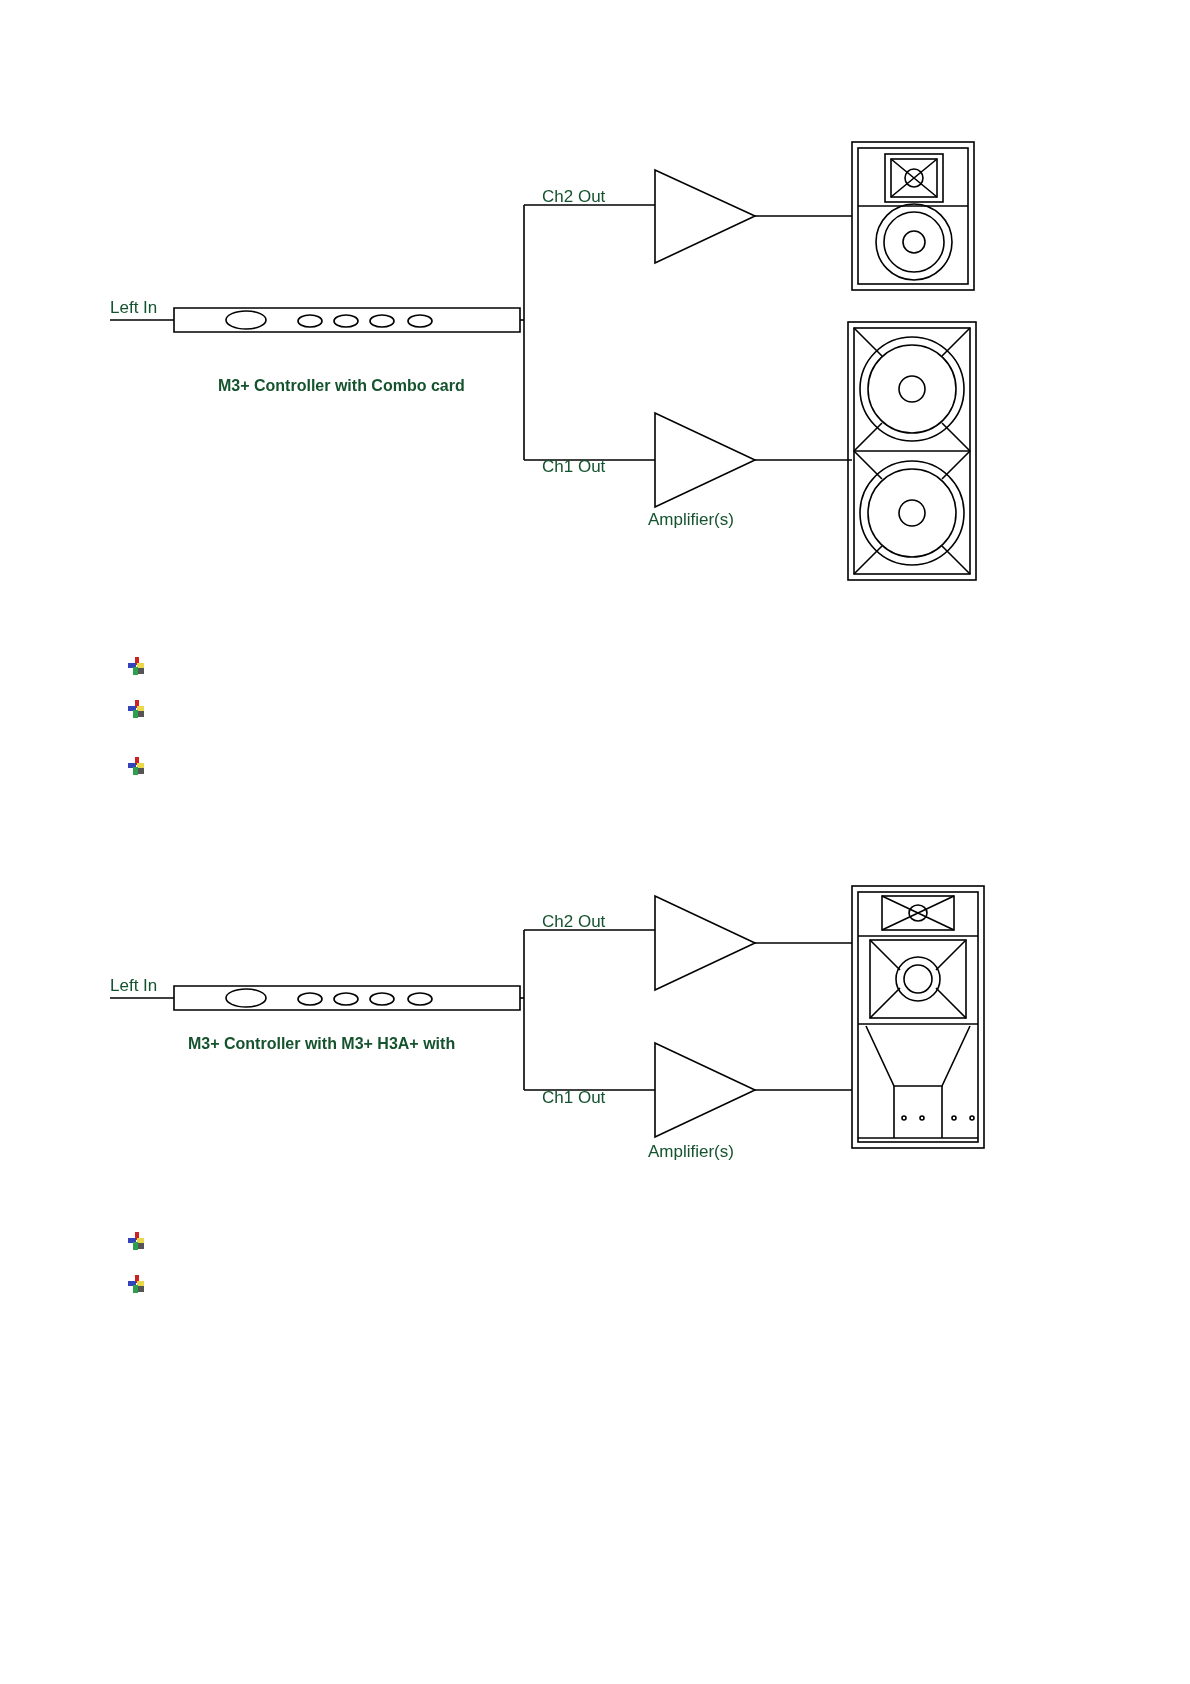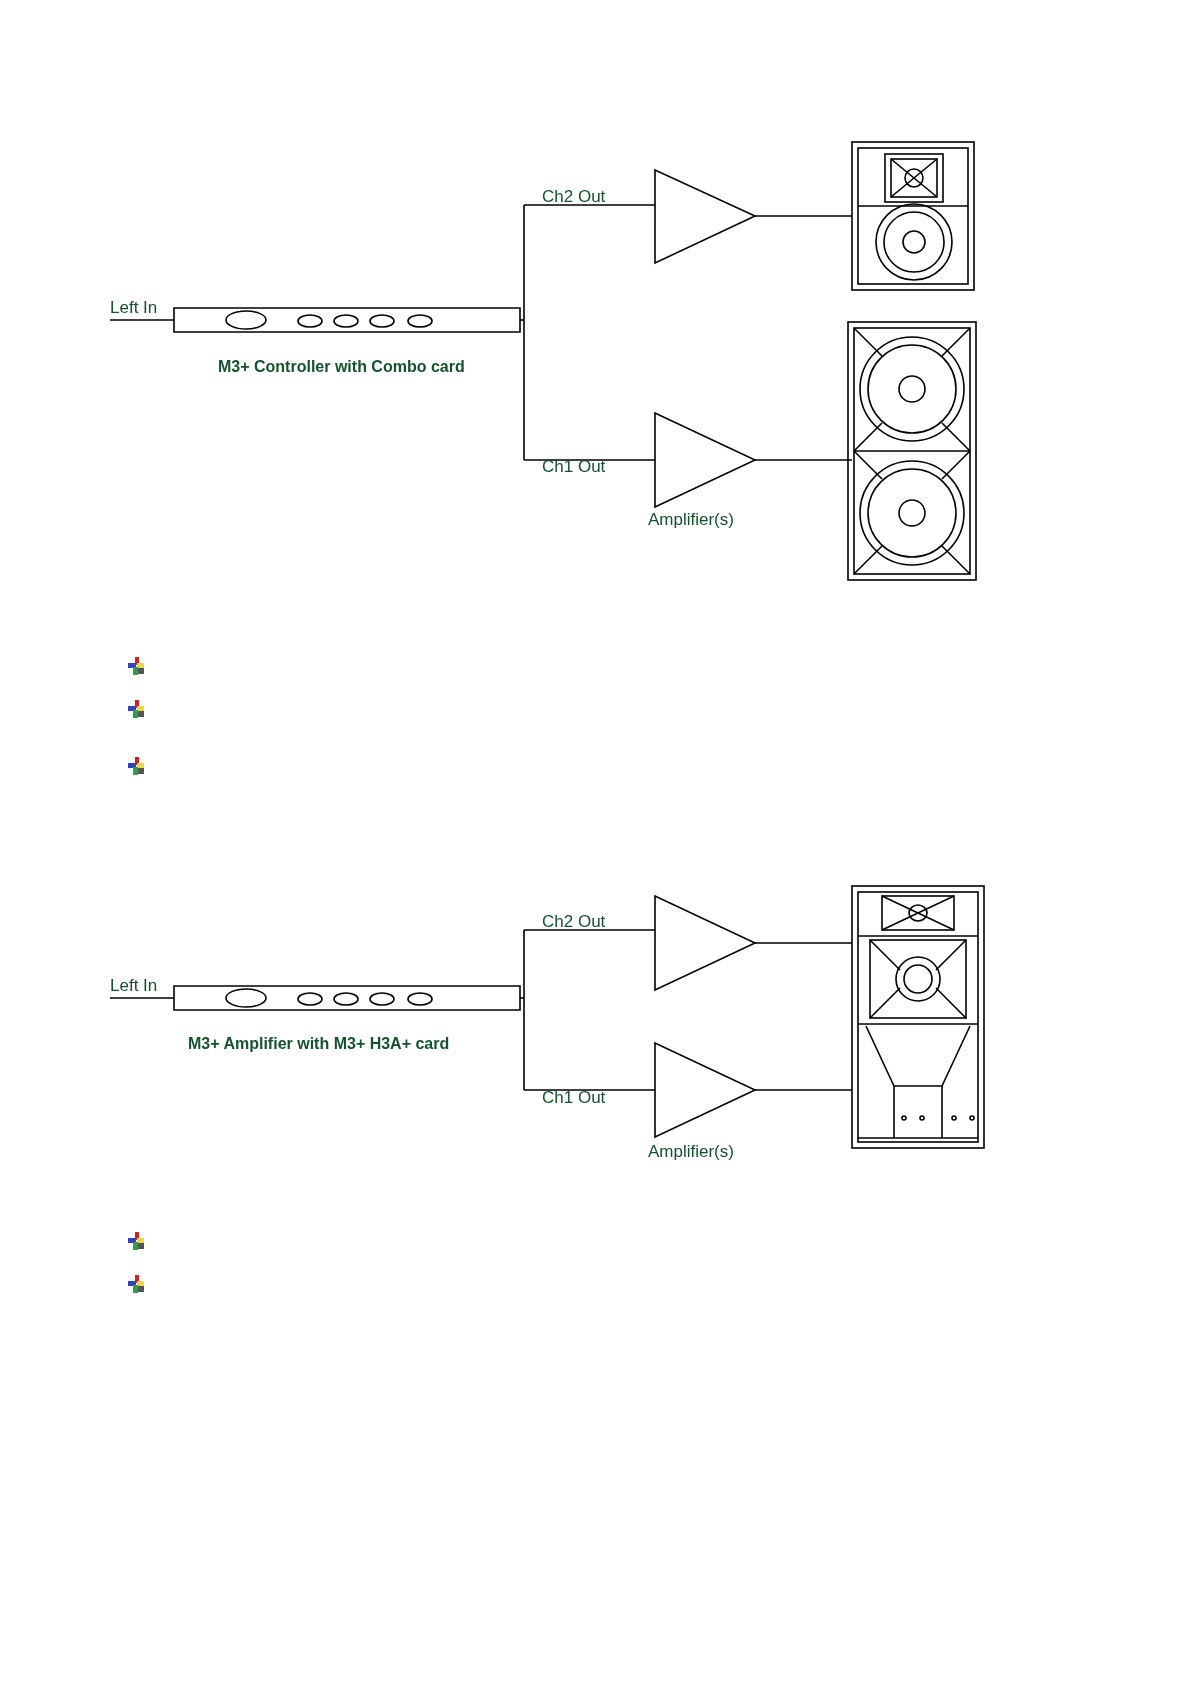--- a/index.html
+++ b/index.html
@@ -121,21 +121,21 @@
           <circle cx="802" cy="383" r="52"></circle>
           <circle cx="802" cy="383" r="44"></circle>
           <circle cx="802" cy="383" r="13"></circle>
           <path d="M744,198 L772,226 M860,198 L832,226 M744,321 L772,293 M860,321 L832,293"></path>
           <path d="M744,321 L772,349 M860,321 L832,349 M744,444 L772,416 M860,444 L832,416"></path>
         </g>
       </g>
     </svg>
 
     <span class="label" style="left:0px; top:168px;">Left In</span>
-    <span class="label bold" style="left:108px; top:228px;text-align:right;">M3+ Controller with Combo card</span>
+    <span class="label bold" style="left:108px; top:247px;text-align:right;">M3+ Controller with Combo card</span>
     <span class="label" style="left:432px; top:57px;">Ch2 Out</span>
     <span class="label" style="left:432px; top:327px;">Ch1 Out</span>
     <span class="label" style="left:538px; top:380px;">Amplifier(s)</span>
   </div>
 
   <div class="bullet-row" style="top:657px;">
     <span class="bullet-icon">
       <i class="b-red"></i><i class="b-blue"></i><i class="b-yellow"></i><i class="b-green"></i><i class="b-dark"></i>
     </span>
   </div>
@@ -193,21 +193,21 @@
           <line x1="748" y1="258" x2="868" y2="258"></line>
           <circle cx="794" cy="238" r="2"></circle>
           <circle cx="812" cy="238" r="2"></circle>
           <circle cx="844" cy="238" r="2"></circle>
           <circle cx="862" cy="238" r="2"></circle>
         </g>
       </g>
     </svg>
 
     <span class="label" style="left:0px; top:96px;">Left In</span>
-    <span class="label bold" style="left:78px; top:155px;">M3+ Amplifier with M3+ H3A+ card</span>
+    <span class="label bold" style="left:78px; top:155px;">M3+ Controller with M3+ H3A+ with</span>
     <span class="label" style="left:432px; top:32px;">Ch2 Out</span>
     <span class="label" style="left:432px; top:208px;">Ch1 Out</span>
     <span class="label" style="left:538px; top:262px;">Amplifier(s)</span>
   </div>
 
   <div class="bullet-row" style="top:1232px;">
     <span class="bullet-icon">
       <i class="b-red"></i><i class="b-blue"></i><i class="b-yellow"></i><i class="b-green"></i><i class="b-dark"></i>
     </span>
   </div>

